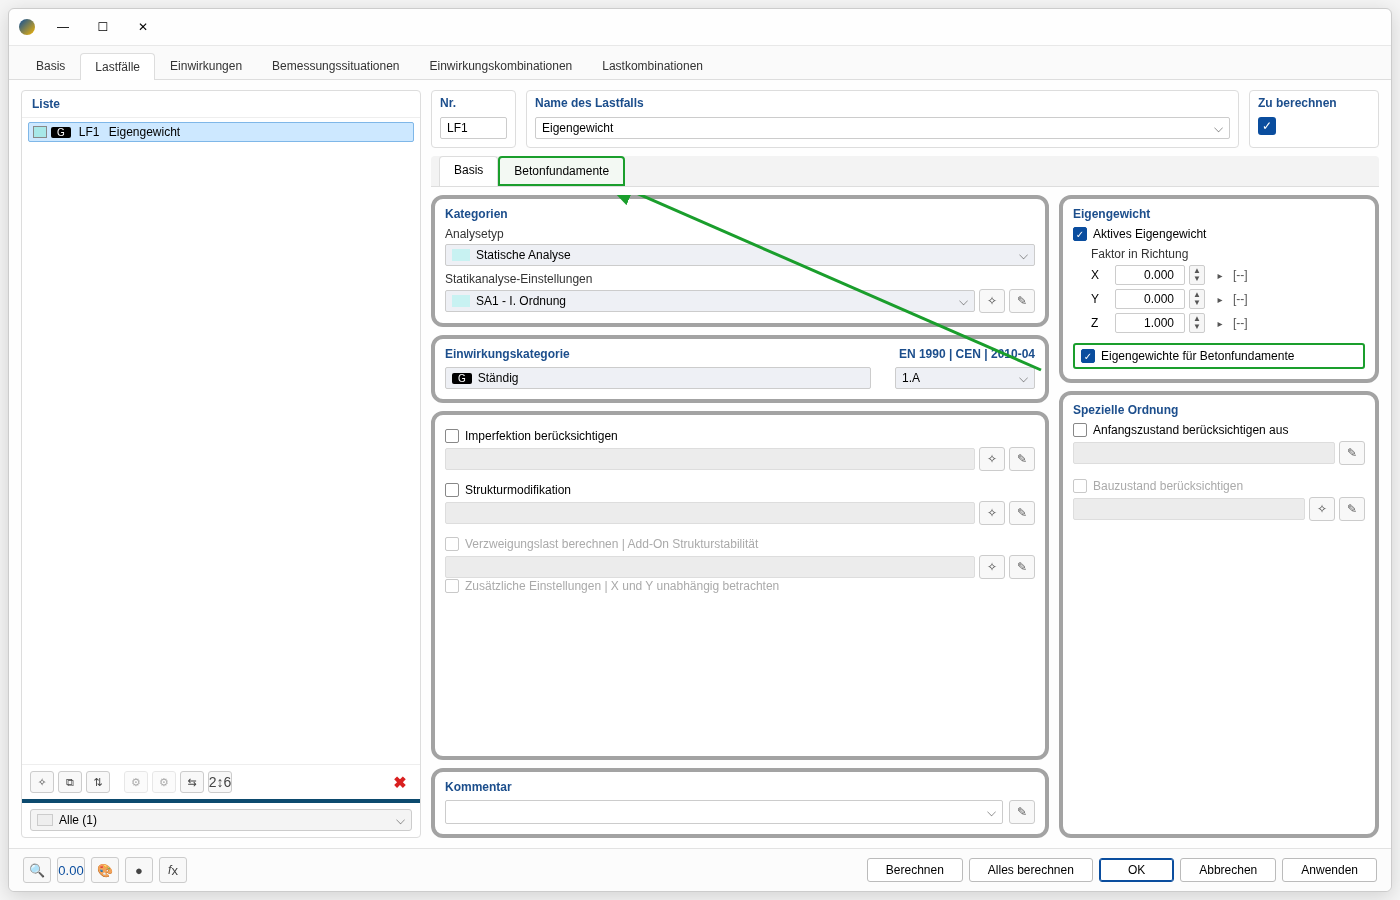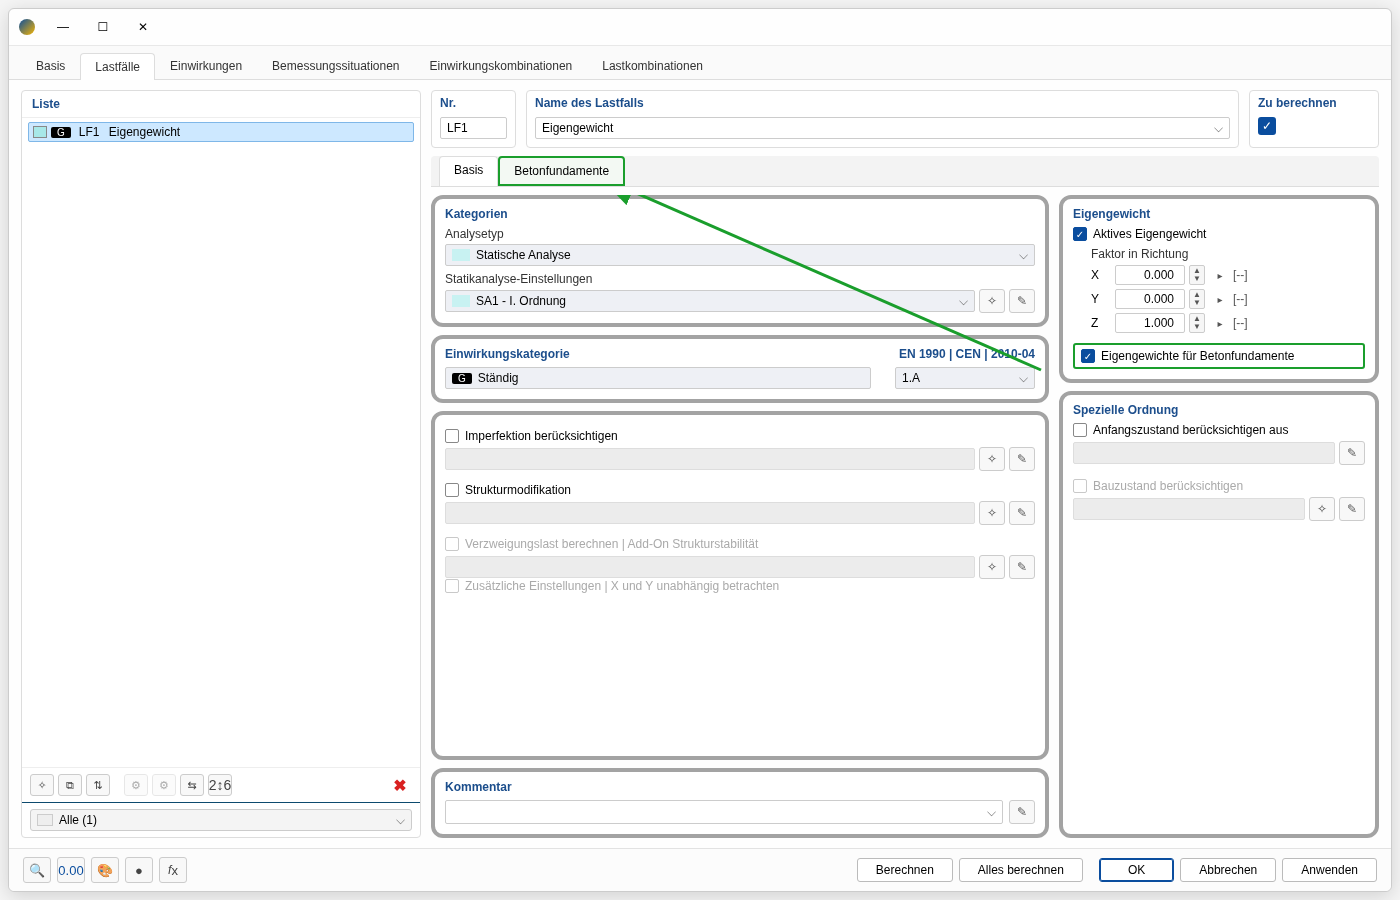--- a/index.html
+++ b/index.html
@@ -26,21 +26,21 @@
 .g-badge { background: #000; color: #fff; font-size: 10px; padding: 0 6px; border-radius: 2px; }
 .lf-id { font-weight: 400; margin-left: 4px; min-width: 26px; }
 .lf-name { }
 
 .left-toolbar { display: flex; gap: 4px; padding: 6px 8px; border-top: 1px solid #eee; align-items: center; }
 .tb-btn { width: 24px; height: 22px; border: 1px solid #ccc; background: #f8f8f8; border-radius: 3px; display: flex; align-items: center; justify-content: center; cursor: pointer; font-size: 11px; color: #444; }
 .tb-btn.disabled { opacity: .45; cursor: default; }
 .tb-spacer { flex: 1; }
 .delete-x { color: #d92020; font-weight: bold; font-size: 16px; width: 24px; text-align: center; cursor: pointer; }
 
-.filter-row { display: flex; padding: 6px 8px; border-top: 1px solid #0c4a6e; }
+.filter-row { display: flex; padding: 6px 8px; border-top: 4px solid #0c4a6e; }
 .filter-select { flex: 1; display: flex; align-items: center; border: 1px solid #ccc; border-radius: 3px; background: #f4f4f4; padding: 3px 6px; }
 .filter-select .sw { width: 16px; height: 12px; background: #eee; border: 1px solid #ccc; margin-right: 6px; }
 .filter-select .chev { margin-left: auto; color: #666; }
 
 .right-col { flex: 1; display: flex; flex-direction: column; gap: 8px; min-width: 0; }
 
 .top-strip { display: flex; gap: 10px; }
 .strip-box { border: 1px solid #ddd; border-radius: 4px; background: #fff; display: flex; flex-direction: column; }
 .strip-box.nr { width: 85px; }
 .strip-box.name { flex: 1; }
@@ -95,21 +95,21 @@
 .comment-sel { display: flex; gap: 6px; }
 .comment-input { flex: 1; display: flex; align-items: center; border: 1px solid #ccc; background: #fff; padding: 3px 6px; border-radius: 2px; }
 .comment-input .chev { margin-left: auto; color: #666; }
 
 .arrow-svg { position: absolute; pointer-events: none; }
 
 .footer { display: flex; align-items: center; gap: 6px; padding: 8px 14px; border-top: 1px solid #e2e2e2; background: #fcfcfc; border-radius: 0 0 6px 6px; }
 .footer .ft-btn { width: 28px; height: 26px; border: 1px solid #ccc; background: #f8f8f8; border-radius: 3px; display: flex; align-items: center; justify-content: center; color: #444; cursor: pointer; font-size: 13px; }
 .footer .spacer { flex: 1; }
 .btn { padding: 4px 18px; border: 1px solid #bbb; background: #fff; border-radius: 3px; cursor: pointer; }
-.btn.primary { border-color: #0a4d9e; color: #000; box-shadow: inset 0 0 0 1px #0a4d9e; padding: 4px 28px; margin-left: 10px; }
+.btn.primary { border-color: #0a4d9e; color: #000; box-shadow: inset 0 0 0 1px #0a4d9e; padding: 4px 28px; }
 
 .rel { position: relative; }
 </style>
 </head>
 <body>
 
 <div class="window rel">
 
   <div class="titlebar">
     <div class="app-icon"></div>

